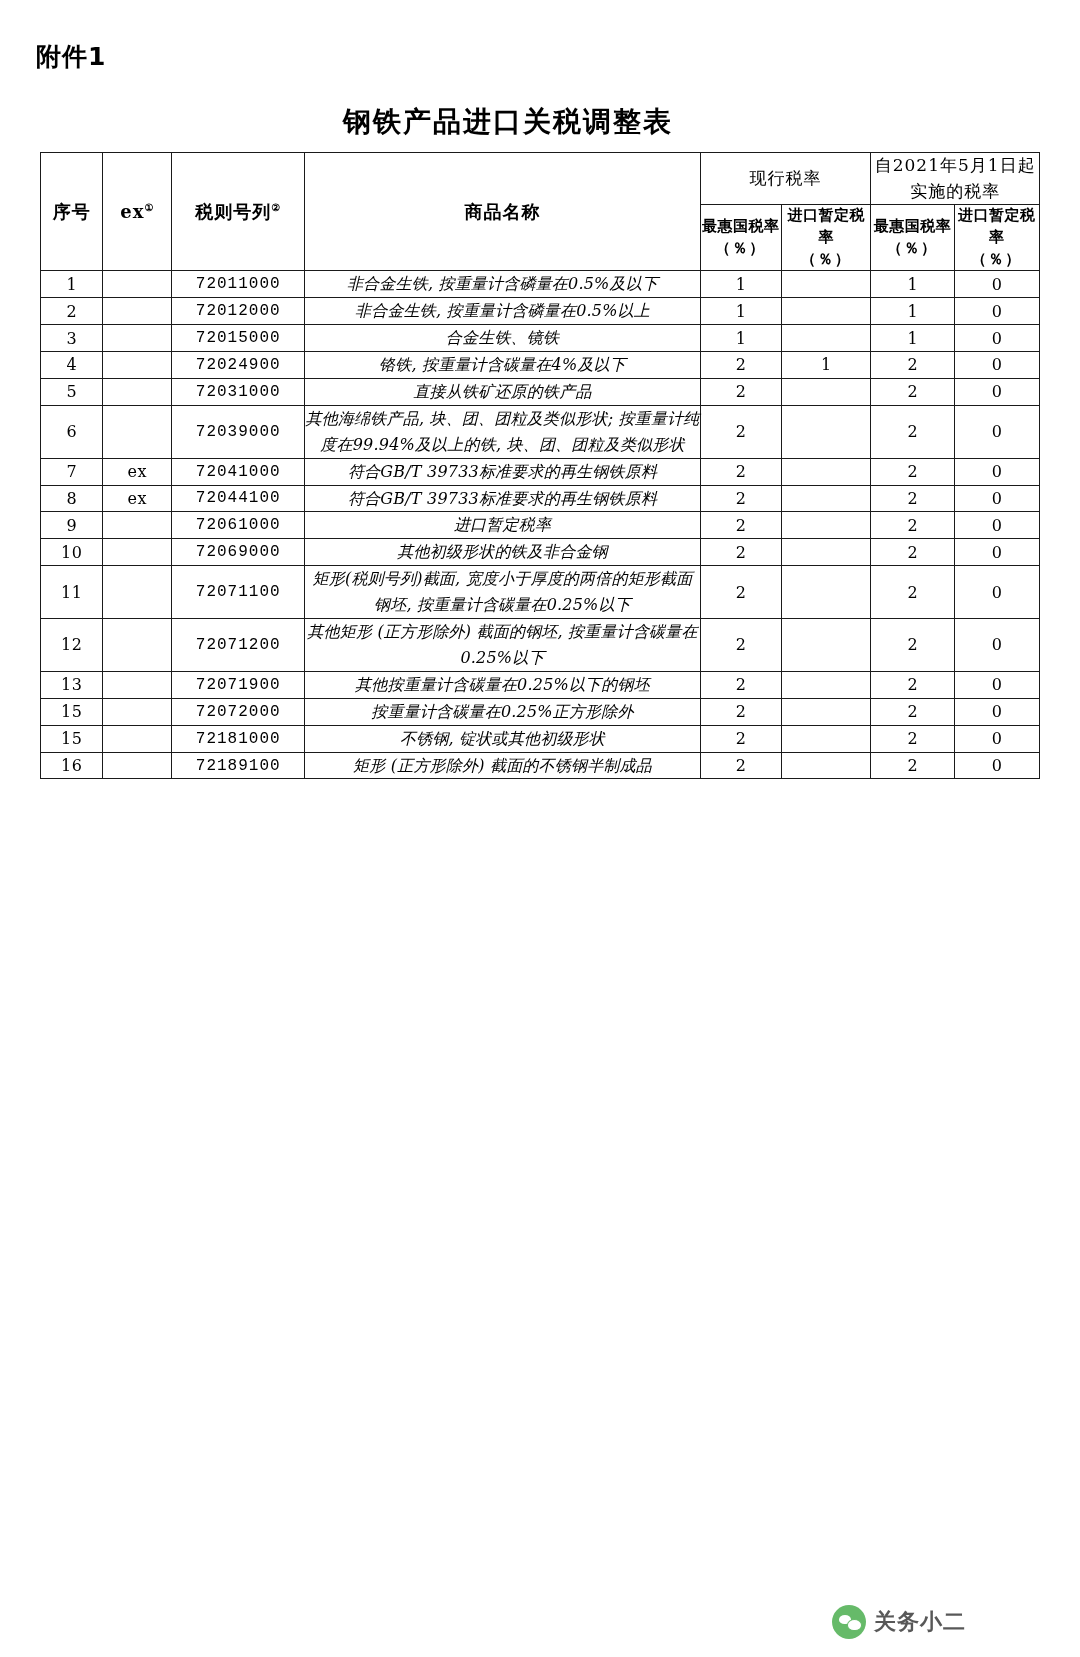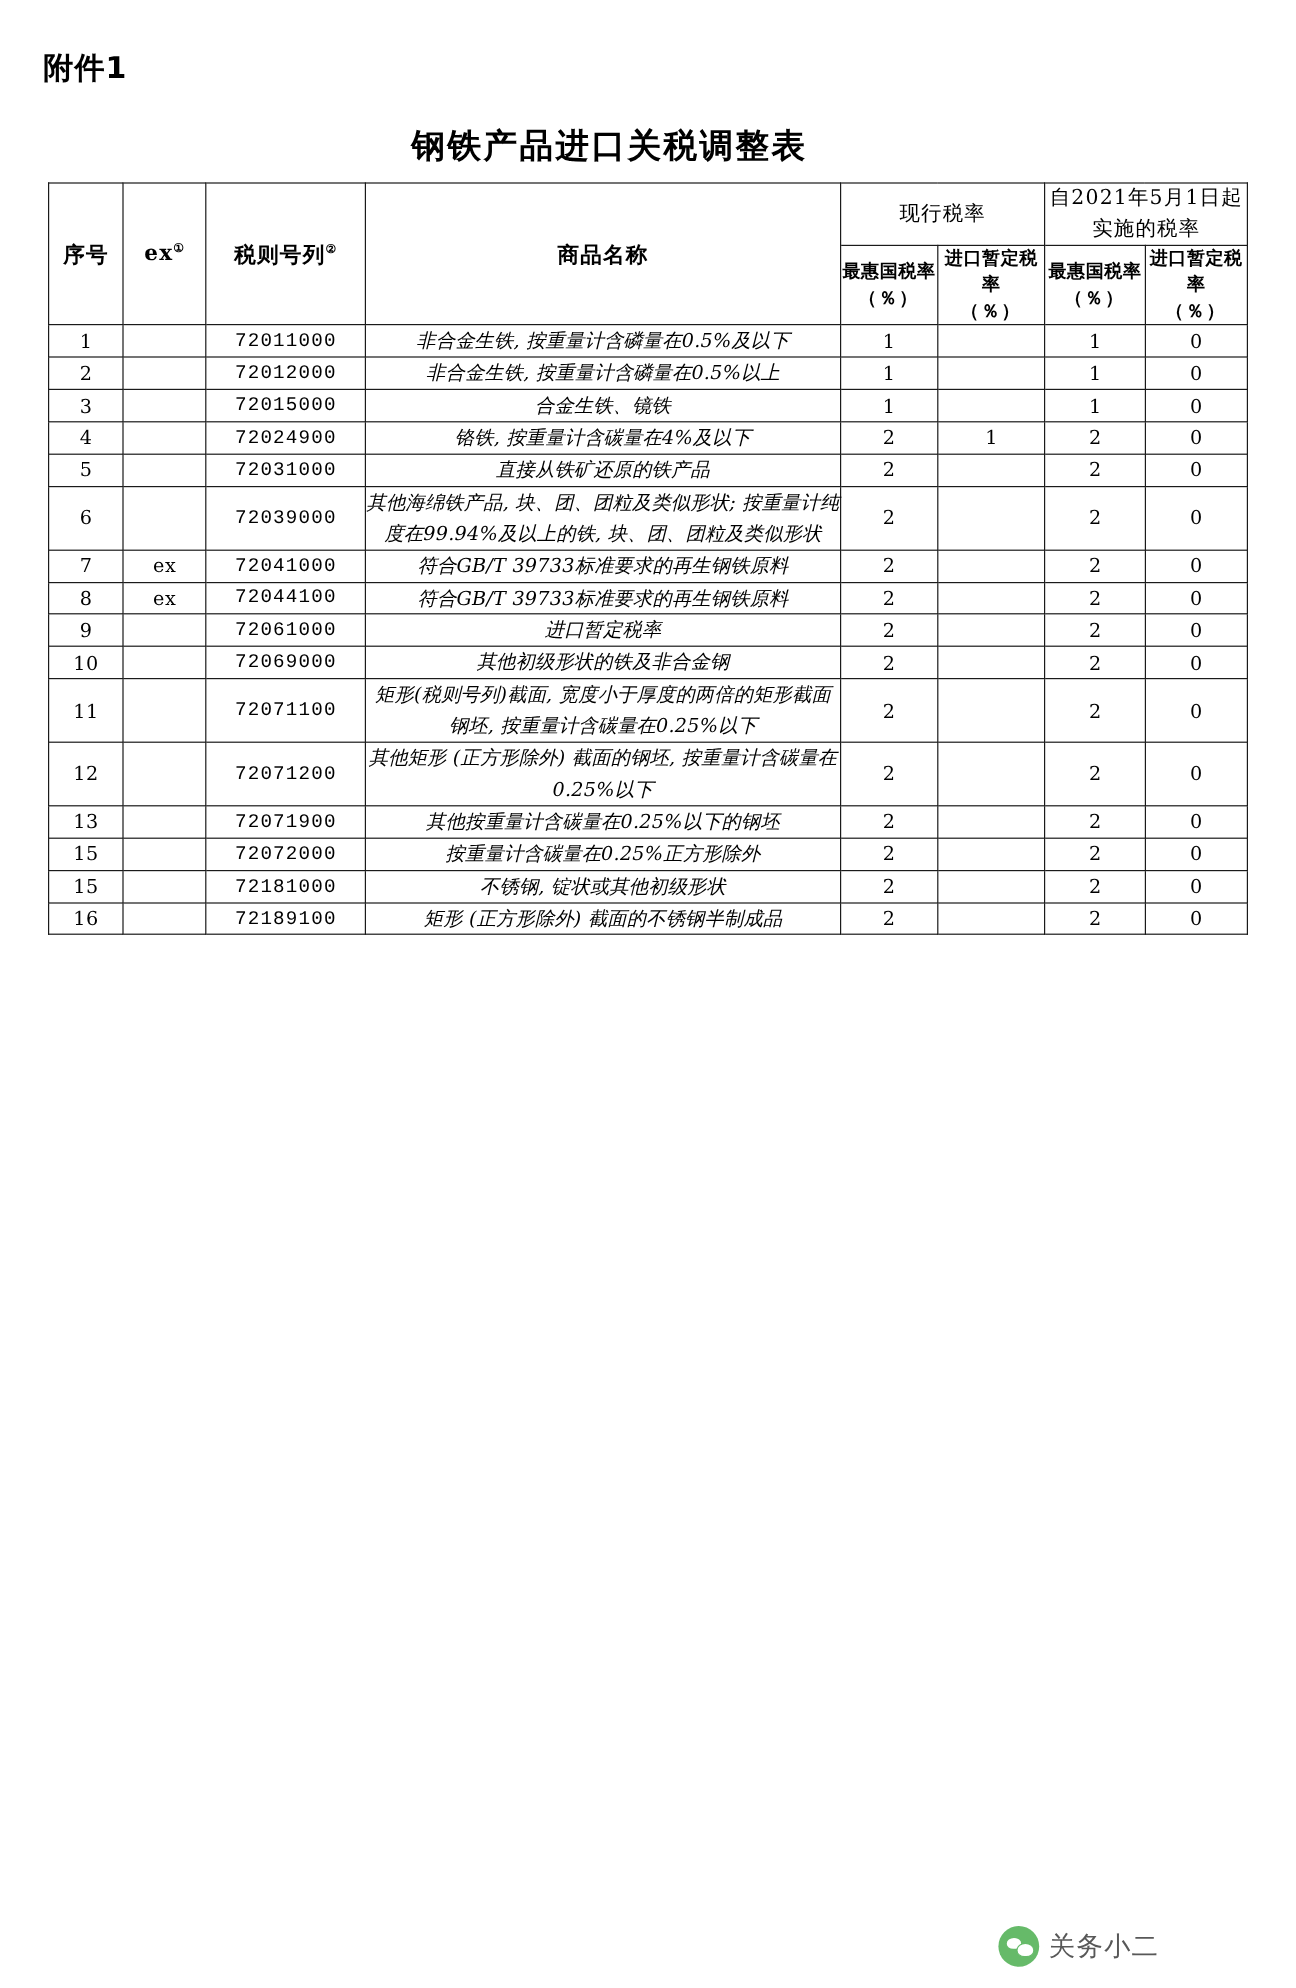--- a/index.html
+++ b/index.html
@@ -143,21 +143,21 @@
     left: 15px;
     top: 14px;
     width: 13px;
     height: 10px;
     border-radius: 50% 50% 45% 45%;
     background: #ffffff;
     border: 1px solid #4caf50;
   }
   .wm-text {
     font-size: 22px;
-    font-weight: 400;
+    font-weight: 700;
     color: #3b3b3b;
     font-family: "DejaVu Sans", "Liberation Sans", sans-serif;
     letter-spacing: 1px;
   }
 </style>
 </head>
 <body>
 
 <div class="page">
 

